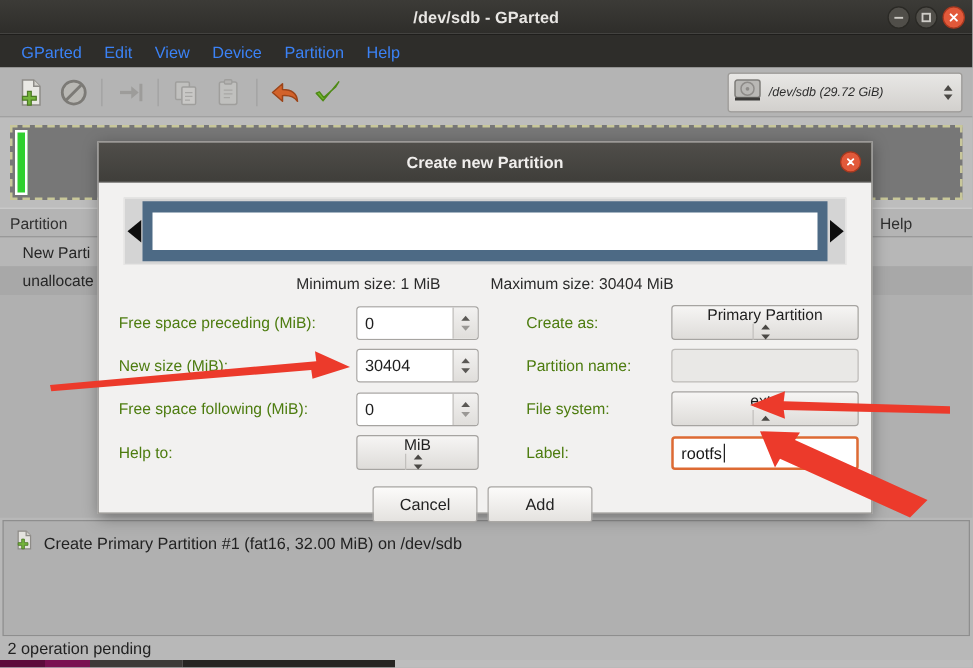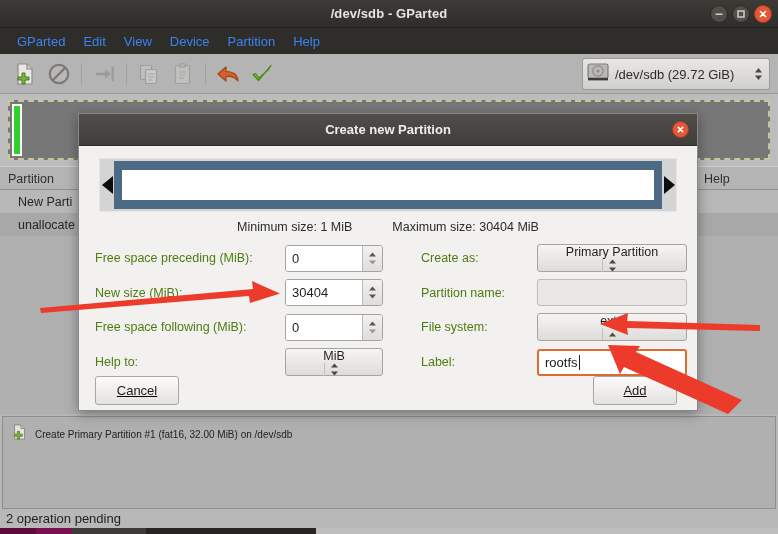--- a/index.html
+++ b/index.html
@@ -59,21 +59,21 @@
     width: 34px; height: 34px; display: flex; align-items: center; justify-content: center;
   }
   .tsep { width: 1px; height: 22px; background: #a0a0a0; margin: 0 5px; }
   .devsel {
     position: absolute; right: 8px; top: 4px;
     height: 32px; min-width: 188px;
     background: linear-gradient(to bottom, #e8e7e5, #d2d0cd);
     border: 1px solid #9d9b98; border-radius: 3px;
     display: flex; align-items: center; padding: 0 4px; gap: 6px;
   }
-  .devsel .dlabel { font-size: 13px; color: #2c2c2c; white-space: nowrap; }
+  .devsel .dlabel { font-size: 10px; color: #2c2c2c; white-space: nowrap; font-style: italic; }
   .spinarrows { display: flex; flex-direction: column; align-items: center; margin-left: auto; padding-right: 2px; }
 
   
   .diskarea {
     position: absolute; left: 0; top: 94px; width: 778px; height: 72px;
     background: #bdbdbd; padding: 6px 8px;
   }
   .diskbox {
     position: relative; width: 100%; height: 100%;
     background: #777777; border: 2px dashed #c8c79a;
@@ -101,21 +101,21 @@
   .lrow.r2 { background: #a8a8a8; }
   .lrow .c1 { padding-left: 18px; }
   .lfill { position: absolute; left: 0; right: 0; top: 71px; bottom: 0; background: #b0b0b0; }
 
   
   .opspanel {
     position: absolute; left: 2px; top: 416px; width: 774px; height: 93px;
     background: #b0b0b0; border: 1px solid #8e8e8e;
   }
   .oprow { display: flex; align-items: center; gap: 7px; padding: 6px 8px; }
-  .oprow .optext { font-size: 10px; color: #222; }
+  .oprow .optext { font-size: 13px; color: #222; }
   .statusbar {
     position: absolute; left: 0; top: 509px; width: 778px; height: 19px;
     background: #b8b8b8;
   }
   .statusbar .stext { font-size: 13px; color: #222; padding-left: 6px; line-height: 19px; }
   .launcher {
     position: absolute; left: 0; top: 528px; width: 778px; height: 6px;
     background: #bdbdbd;
   }
   .launcher .seg { position: absolute; top: 0; height: 6px; }
@@ -202,21 +202,21 @@
     height: 27px; border: 1px solid #bdbbb8; border-radius: 3px;
     background: #e9e8e6;
   }
   .entry.focused {
     background: #ffffff; border: 2px solid #dd6a33;
     display: flex; align-items: center;
   }
   .entry.focused .etext { font-size: 13px; color: #1a1a1a; padding-left: 6px; }
   .caret { width: 1px; height: 15px; background: #222; margin-left: 1px; }
 
-  .btnrow { display: flex; justify-content: space-between; gap: 8px; padding-right: 4px; text-decoration: underline; }
+  .btnrow { display: flex; justify-content: center; gap: 8px; margin-top: 13px; padding-right: 4px; }
   .btn {
     min-width: 84px; height: 29px; padding: 0 16px;
     border: 1px solid #a9a7a4; border-radius: 3px;
     background: linear-gradient(to bottom,#fcfbfa,#e4e2df);
     font-size: 13px; color: #222;
     display: flex; align-items: center; justify-content: center;
   }
 
   
   .anno { position: absolute; left: 0; top: 0; width: 778px; height: 534px; pointer-events: none; }

